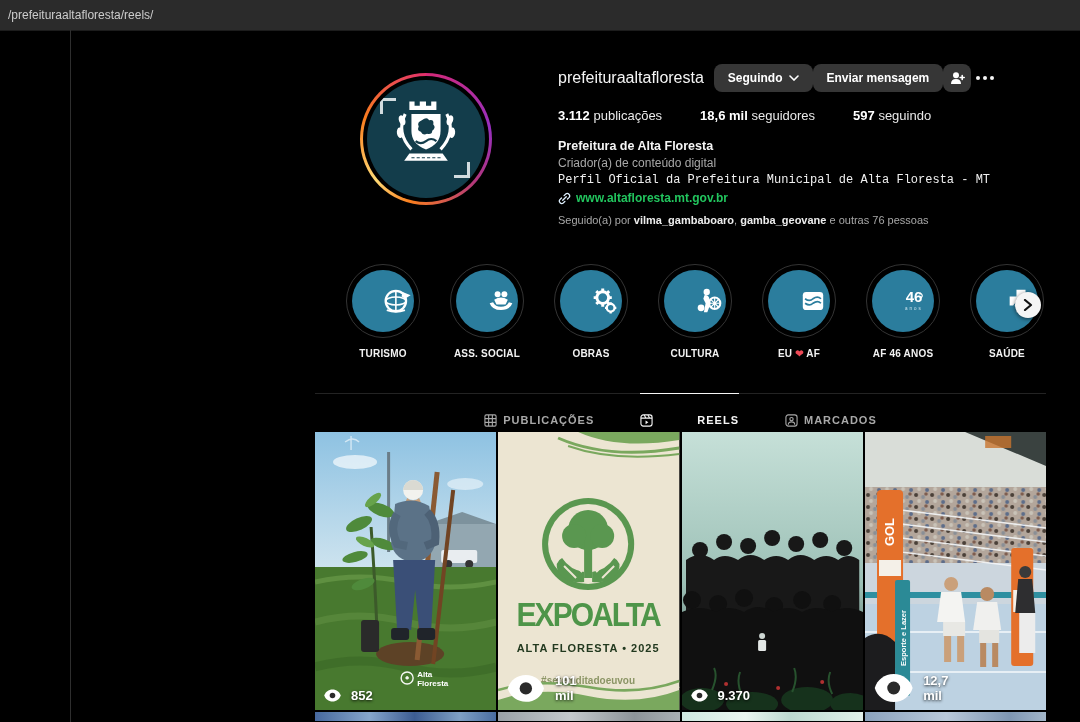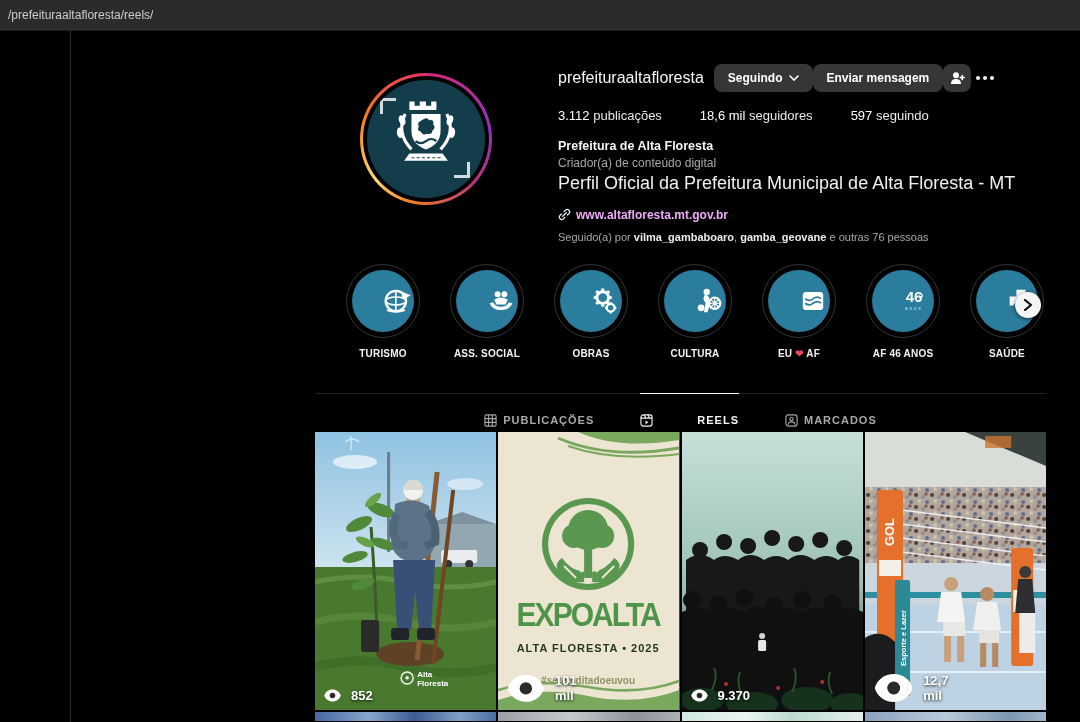--- a/index.html
+++ b/index.html
@@ -23,25 +23,25 @@
   
   .info{position:absolute;left:558px;top:63px;width:470px;color:#f5f5f5;}
   .row1{display:flex;align-items:center;height:30px;gap:0;}
   .uname{font-size:16px;font-weight:400;color:#f5f5f5;margin-right:10px;}
   .btn{background:#363636;border:none;border-radius:8px;color:#fff;font-weight:700;font-size:12px;
        height:28px;padding:0 14px;display:flex;align-items:center;gap:6px;cursor:pointer;
        font-family:"Liberation Sans",sans-serif;}
   .iconbtn{width:28px;padding:0;justify-content:center;}
   .more{background:none;border:none;display:flex;align-items:center;padding:0 4px;cursor:pointer;}
   .stats{display:flex;gap:38px;margin-top:15px;font-size:13px;color:#e9e9e9;}
-  .stats b{color:#fff;font-weight:400;}
+  .stats b{color:#fff;font-weight:700;}
   .dname{margin-top:16px;font-size:12.5px;font-weight:700;}
   .cat{margin-top:3px;font-size:12px;color:#a8a8a8;}
-  .bio{margin-top:3px;font-size:18px;color:#f0f0f0;}
-  .link{margin-top:14px;font-size:12px;font-weight:700;color:#f0abfc;display:flex;align-items:flex-start;gap:5px;
+  .bio{margin-top:3px;font-size:12px;color:#f0f0f0;font-family:Liberation Mono, monospace;}
+  .link{margin-top:4px;font-size:12px;font-weight:700;color:#22c55e;display:flex;align-items:center;gap:5px;
         text-decoration:none;}
   .fby{margin-top:9px;font-size:11px;color:#a8a8a8;}
   .fby b{color:#ededed;font-weight:700;}
   
   .highlights{position:absolute;left:331px;top:264px;display:flex;}
   .hitem{width:104px;display:flex;flex-direction:column;align-items:center;cursor:pointer;}
   .hring{width:72px;height:72px;border-radius:50%;border:1px solid #343434;background:#000;
          display:flex;align-items:center;justify-content:center;}
   .hcircle{width:62px;height:62px;border-radius:50%;background:#2b7d9d;display:flex;align-items:center;justify-content:flex-end;}
   .hlabel{margin-top:10px;font-size:10px;font-weight:700;color:#f2f2f2;letter-spacing:.2px;white-space:nowrap;}

